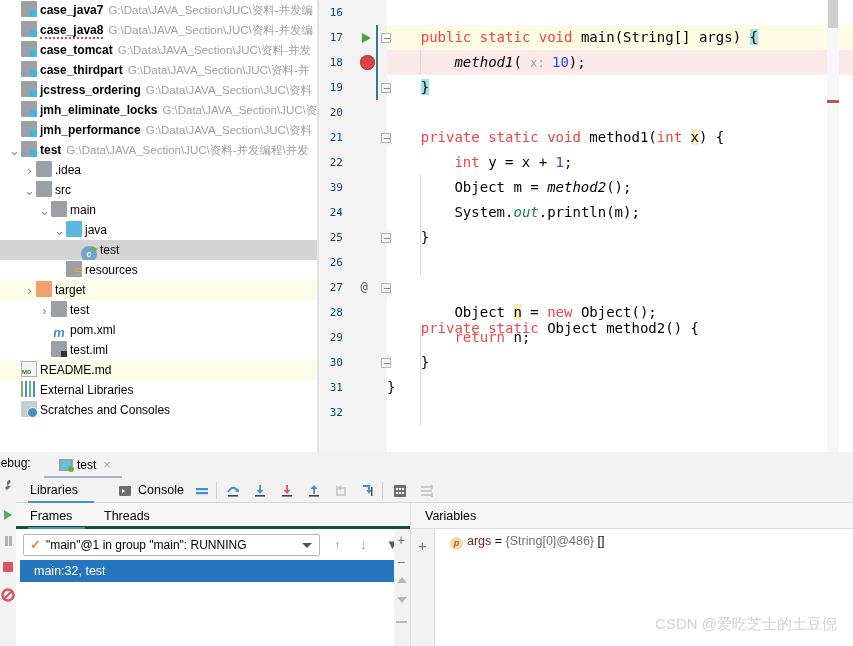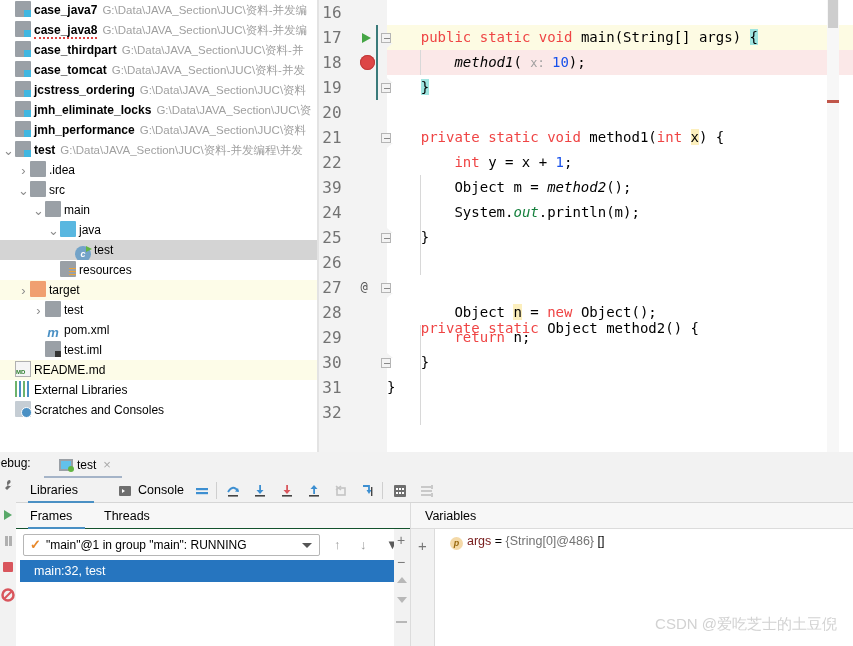--- a/index.html
+++ b/index.html
@@ -18,21 +18,21 @@
   
   .top { position:absolute; left:0; top:0; width:853px; height:452px; }
 
   
   .tree {
     position:absolute; left:0; top:0; width:317px; height:452px;
     background:#ffffff; overflow:hidden;
   }
   .trow {
     position:relative; height:20px; line-height:20px;
-    white-space:nowrap; padding-left:2px; overflow:hidden;
+    white-space:nowrap; padding-left:8px; overflow:hidden;
   }
   .trow.sel { background:#d4d4d4; }
   .trow.yel { background:#fdfce8; }
   .arrow {
     display:inline-block; width:13px; text-align:center;
     color:#8c8c8c; font-size:9px; vertical-align:middle;
   }
   .ico { display:inline-block; width:16px; height:16px; vertical-align:-3px; position:relative; margin-right:3px; }
   .nm { font-weight:bold; color:#000; font-size:12px; }
   .nm.reg { font-weight:normal; }
@@ -69,21 +69,21 @@
   .squiggle { border-bottom:2px dotted #d44; }
 
   
   .vsplit { position:absolute; left:317px; top:0; width:2px; height:452px; background:#e3e3e3; }
 
   
   .editor { position:absolute; left:319px; top:0; width:534px; height:452px; background:#ffffff; }
   .gutter { position:absolute; left:0; top:0; width:68px; height:452px; background:#f3f3f3; }
   .lnum {
     position:absolute; right:44px; top:0; width:22px; height:25px; line-height:25px;
-    text-align:center; color:#737373; font-family:"DejaVu Sans Mono", monospace; font-size:16px;
+    text-align:right; color:#0c4a6e; font-family:"DejaVu Sans Mono", monospace; font-size:11px;
   }
   .gmark { position:absolute; left:40px; top:0; width:20px; height:25px; }
   .run-tri {
     position:absolute; left:3px; top:8px; width:0; height:0;
     border-left:9px solid #45a545; border-top:5.5px solid transparent; border-bottom:5.5px solid transparent;
   }
   .bp-dot {
     position:absolute; left:1px; top:5px; width:15px; height:15px; border-radius:50%;
     background:#dd4646; box-shadow:inset 0 0 0 1px #c03a3a;
   }
@@ -150,21 +150,21 @@
   .tab-x { color:#a9a9a9; font-size:13px; margin-left:7px; cursor:pointer; }
 
   .dbg-toolbar { position:absolute; left:16px; top:26px; width:837px; height:25px; background:#f2f2f2;
                  border-bottom:1px solid #d6d6d6; }
   .tool-tab { position:absolute; top:0; height:25px; line-height:25px; font-size:12.5px; color:#000; }
   .tool-tab-underline { position:absolute; top:23px; height:2px; background:#4a90c4; }
   .tb-ic { position:absolute; top:5px; width:16px; height:16px; }
   .tb-sep { position:absolute; top:4px; width:1px; height:17px; background:#cfcfcf; }
 
   .sub-tabs { position:absolute; left:16px; top:51px; width:394px; height:26px; background:#f7f7f7;
-              border-bottom:1px solid #14532d; }
+              border-bottom:3px solid #14532d; }
   .sub-tab { position:absolute; top:0; height:26px; line-height:26px; font-size:12.5px; color:#000; }
   .sub-underline { position:absolute; top:24px; height:2px; background:#4a90c4; }
 
   .frames { position:absolute; left:16px; top:77px; width:394px; height:117px; background:#ffffff;
             border-right:1px solid #dcdcdc; }
   .thread-combo {
     position:absolute; left:7px; top:5px; width:297px; height:22px;
     border:1px solid #b6b6b6; background:#fff; border-radius:2px; line-height:20px; font-size:12px;
   }
   .combo-check { color:#e8892c; font-weight:bold; margin:0 5px 0 6px; font-size:13px; }
@@ -201,22 +201,22 @@
 </head>
 <body>
 
 <div class="app">
 
   <div class="top">
 
     <div class="tree" id="tree">
         <div class="trow"><span style="display: inline-block; width: 0px;"></span><span class="arrow">&nbsp;</span><span class="ico ic-module"></span><span class="nm">case_java7</span><span class="pth">G:\Data\JAVA_Section\JUC\资料-并发编</span></div>
         <div class="trow"><span style="display: inline-block; width: 0px;"></span><span class="arrow">&nbsp;</span><span class="ico ic-module"></span><span class="nm squiggle">case_java8</span><span class="pth">G:\Data\JAVA_Section\JUC\资料-并发编</span></div>
+        <div class="trow"><span style="display: inline-block; width: 0px;"></span><span class="arrow">&nbsp;</span><span class="ico ic-module"></span><span class="nm">case_tomcat</span><span class="pth">G:\Data\JAVA_Section\JUC\资料-并发</span></div>
         <div class="trow"><span style="display: inline-block; width: 0px;"></span><span class="arrow">&nbsp;</span><span class="ico ic-module"></span><span class="nm">case_thirdpart</span><span class="pth">G:\Data\JAVA_Section\JUC\资料-并</span></div>
-        <div class="trow"><span style="display: inline-block; width: 0px;"></span><span class="arrow">&nbsp;</span><span class="ico ic-module"></span><span class="nm">case_tomcat</span><span class="pth">G:\Data\JAVA_Section\JUC\资料-并发</span></div>
         <div class="trow"><span style="display: inline-block; width: 0px;"></span><span class="arrow">&nbsp;</span><span class="ico ic-module"></span><span class="nm">jcstress_ordering</span><span class="pth">G:\Data\JAVA_Section\JUC\资料</span></div>
         <div class="trow"><span style="display: inline-block; width: 0px;"></span><span class="arrow">&nbsp;</span><span class="ico ic-module"></span><span class="nm">jmh_eliminate_locks</span><span class="pth">G:\Data\JAVA_Section\JUC\资</span></div>
         <div class="trow"><span style="display: inline-block; width: 0px;"></span><span class="arrow">&nbsp;</span><span class="ico ic-module"></span><span class="nm">jmh_performance</span><span class="pth">G:\Data\JAVA_Section\JUC\资料</span></div>
         <div class="trow"><span style="display: inline-block; width: 0px;"></span><span class="arrow" style="font-size: 13px;">⌄</span><span class="ico ic-module"></span><span class="nm">test</span><span class="pth">G:\Data\JAVA_Section\JUC\资料-并发编程\并发</span></div>
         <div class="trow"><span style="display: inline-block; width: 15px;"></span><span class="arrow" style="font-size: 13px;">›</span><span class="ico ic-folder"></span><span class="nm reg">.idea</span></div>
         <div class="trow"><span style="display: inline-block; width: 15px;"></span><span class="arrow" style="font-size: 13px;">⌄</span><span class="ico ic-folder"></span><span class="nm reg">src</span></div>
         <div class="trow"><span style="display: inline-block; width: 30px;"></span><span class="arrow" style="font-size: 13px;">⌄</span><span class="ico ic-folder"></span><span class="nm reg">main</span></div>
         <div class="trow"><span style="display: inline-block; width: 45px;"></span><span class="arrow" style="font-size: 13px;">⌄</span><span class="ico ic-folder-src"></span><span class="nm reg">java</span></div>
         <div class="trow sel"><span style="display: inline-block; width: 60px;"></span><span class="arrow">&nbsp;</span><span class="ico ic-class">c</span><span class="nm reg">test</span></div>
         <div class="trow"><span style="display: inline-block; width: 45px;"></span><span class="arrow">&nbsp;</span><span class="ico ic-res"></span><span class="nm reg">resources</span></div>

